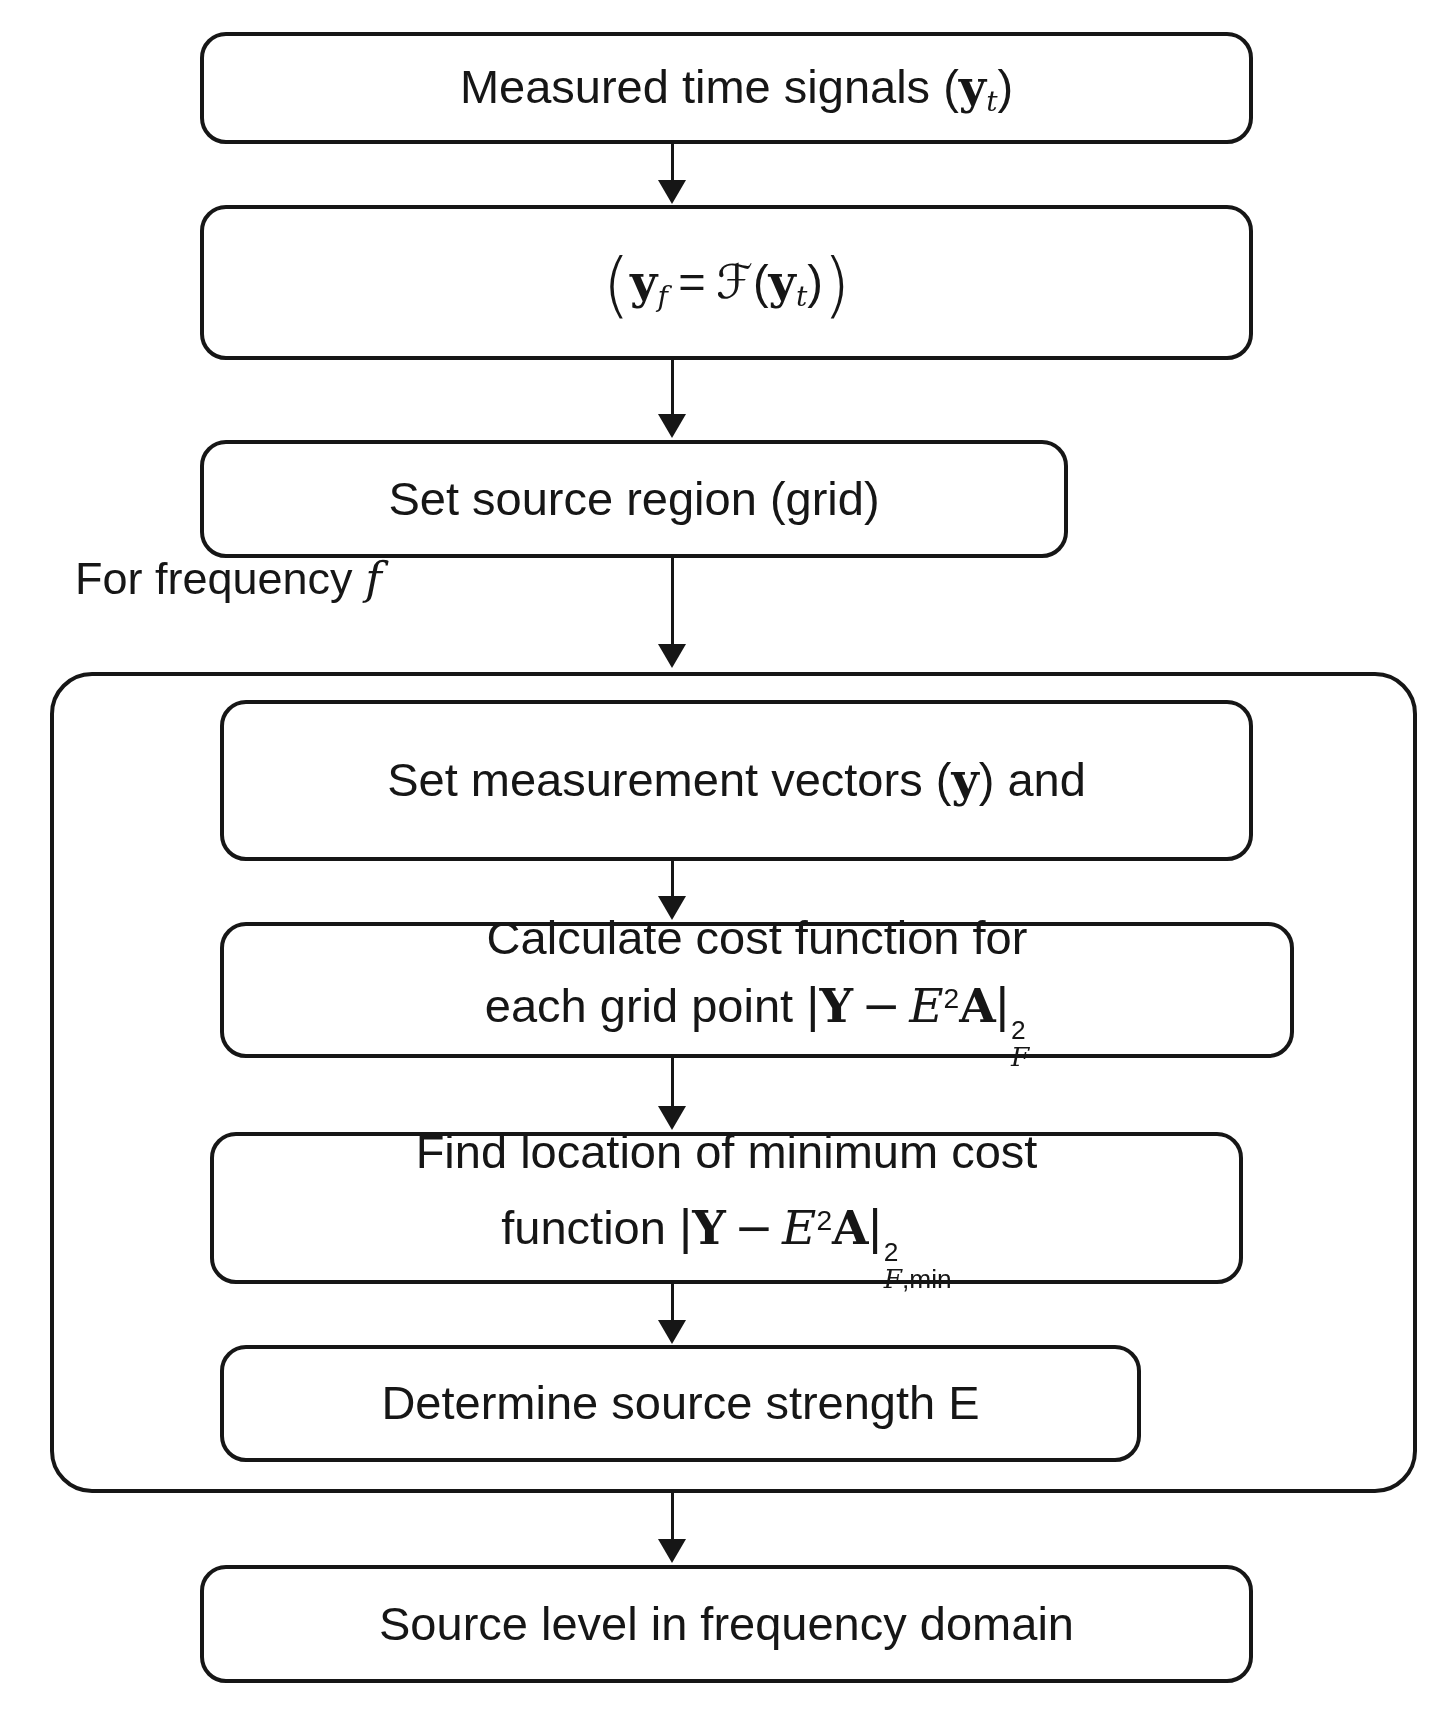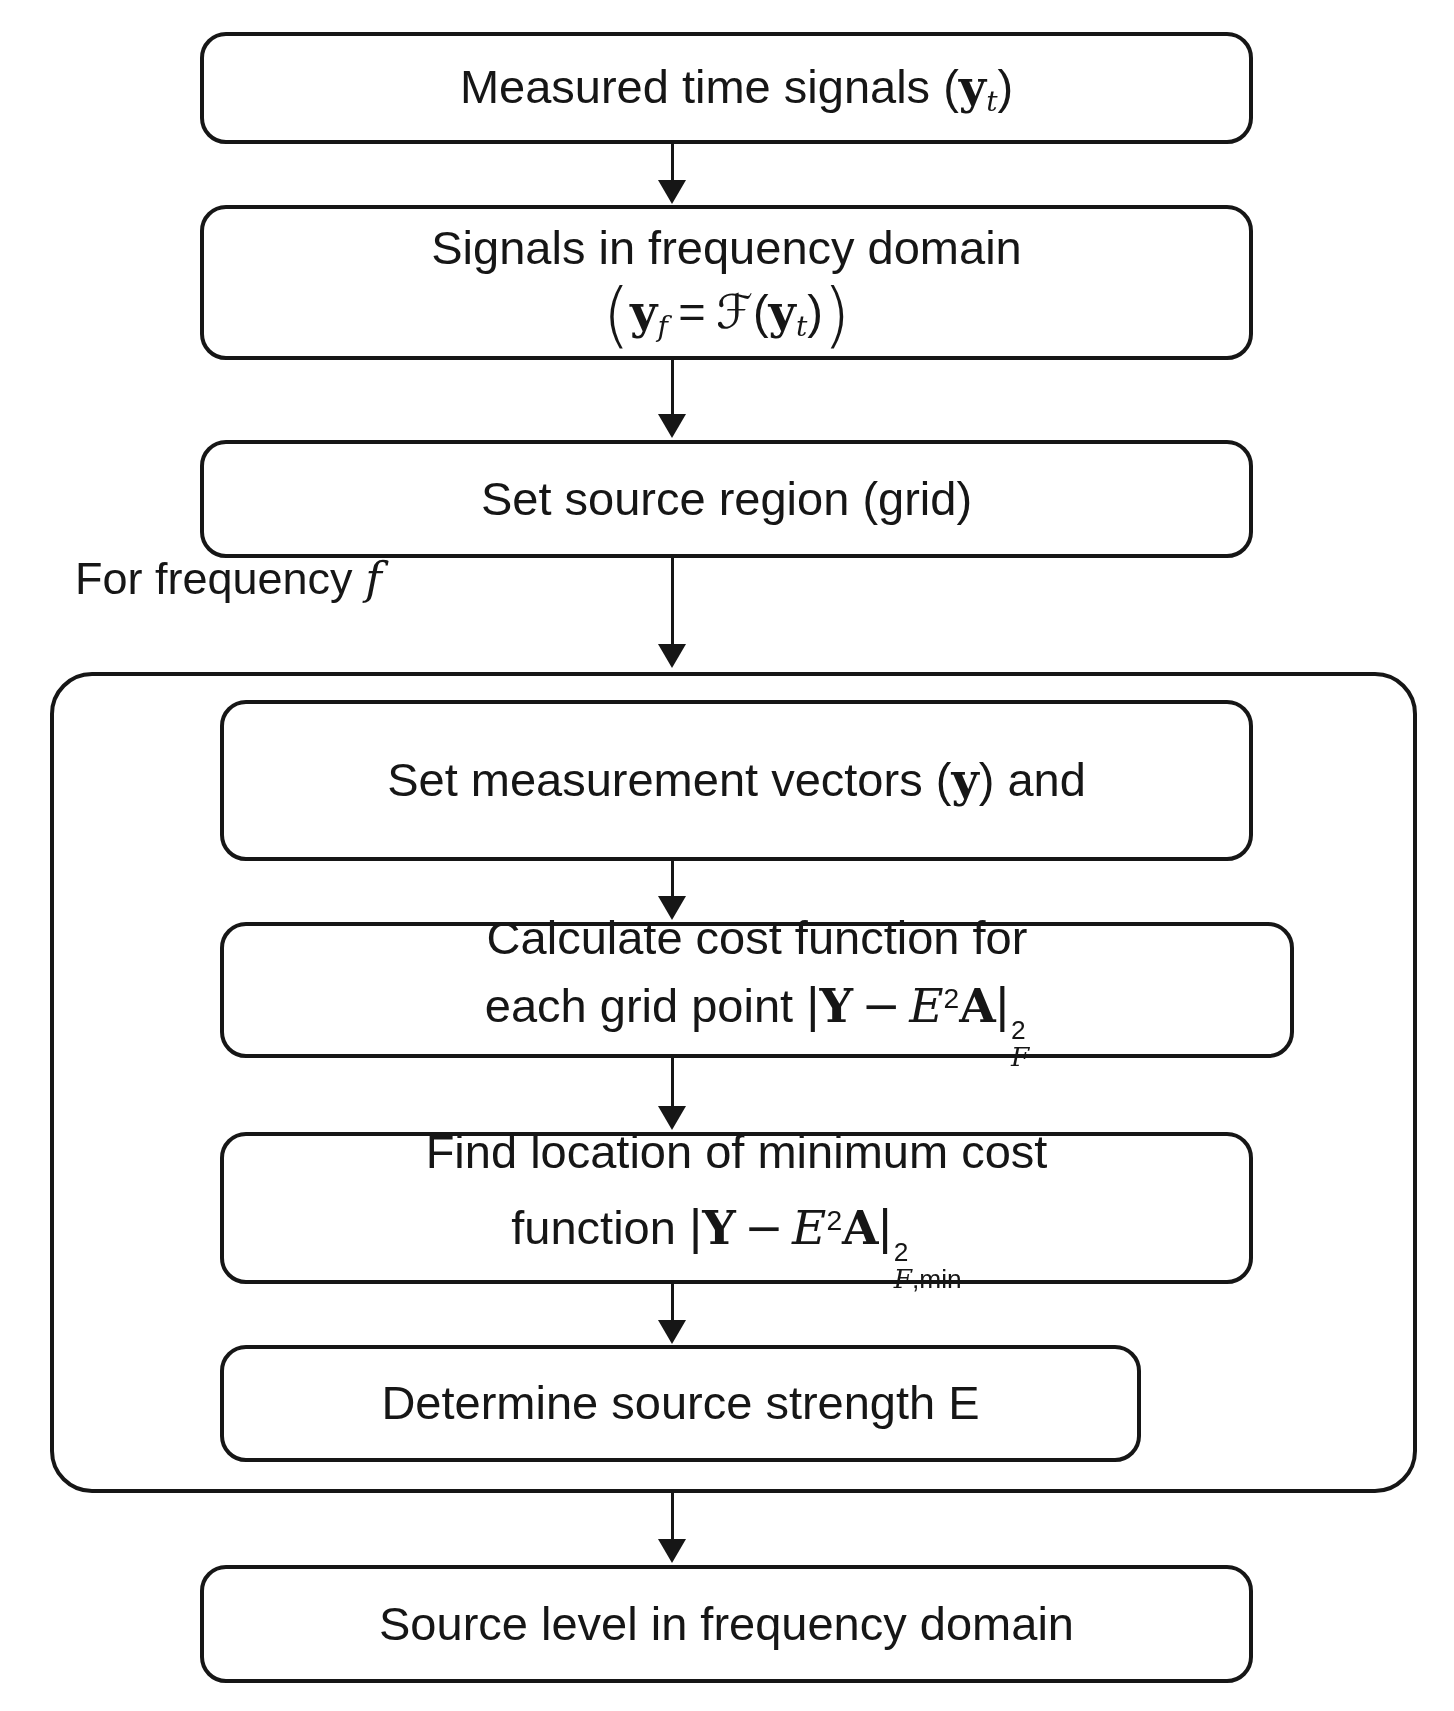--- a/index.html
+++ b/index.html
@@ -94,30 +94,29 @@
   <div class="box" style="left:200px; top:32px; width:1053px; height:112px;padding-left:36px;">
     <div class="line"><span>Measured time signals (</span><span class="vec">y</span><span class="msub mit">t</span><span>)</span></div>
   </div>
 
   <div class="arrow" style="left:672px; top:144px; height:60px;">
     <div class="shaft"></div>
       <div class="head"></div>
   </div>
 
   <div class="box" style="left:200px; top:205px; width:1053px; height:155px;">
-    <div class="line">Signals in frequency domain</div>
     <div class="line math-line"><span class="bigparen">(</span><span class="vec">y</span><span class="msub mit">f</span><span class="eq">=</span><span class="fourier">ℱ</span><span>(</span><span class="vec">y</span><span class="msub mit">t</span><span>)</span><span class="bigparen">)</span></div>
   </div>
 
   <div class="arrow" style="left:672px; top:360px; height:78px;">
     <div class="shaft"></div>
       <div class="head"></div>
   </div>
 
-  <div class="box" style="left:200px; top:440px; width:1053px; height:118px;">
+  <div class="box" style="left:200px; top:440px; width:868px; height:118px;">
     <div class="line">Set source region (grid)</div>
   </div>
 
   <div class="arrow" style="left:672px; top:558px; height:110px;">
     <div class="shaft"></div>
       <div class="head"></div>
   </div>
 
   <div class="loop-label" style="left:42px; top:552px;"><span>For frequency </span><span class="mit">f</span></div>
 
@@ -138,21 +137,21 @@
           <span>2</span>
           <span class="mit">F</span>
         </span></div>
   </div>
 
   <div class="arrow" style="left:672px; top:1058px; height:72px;">
     <div class="shaft"></div>
       <div class="head"></div>
   </div>
 
-  <div class="box" style="left:220px; top:1132px; width:1033px; height:152px;gap:8px;">
+  <div class="box" style="left:210px; top:1132px; width:1033px; height:152px;gap:8px;">
     <div class="line">Find location of minimum cost</div>
     <div class="line math-line"><span class="mr">function</span><span class="bar">|</span><span class="vec">Y</span><span class="minus">−</span><span class="mit">E</span><span class="msup">2</span><span class="vec">A</span><span class="bar">|</span><span class="supsub">
           <span>2</span>
           <span><span class="mit">F</span><span>,min</span></span>
         </span></div>
   </div>
 
   <div class="arrow" style="left:672px; top:1284px; height:60px;">
     <div class="shaft"></div>
       <div class="head"></div>

